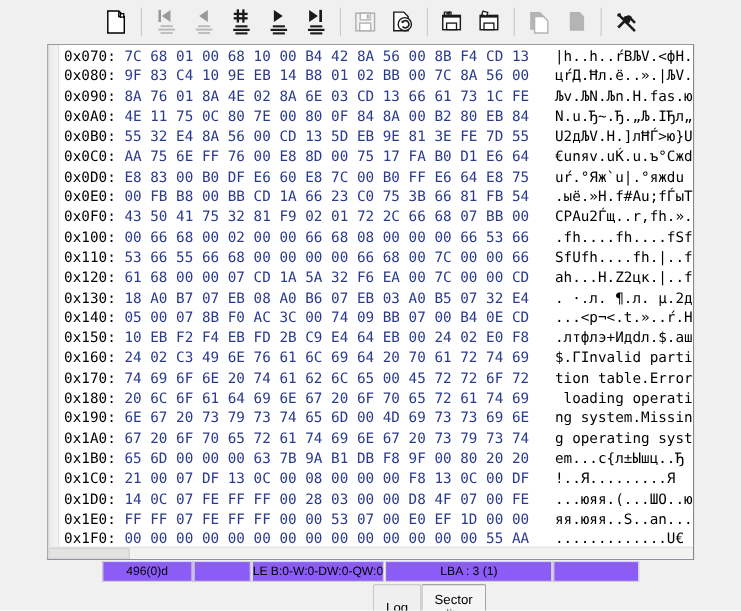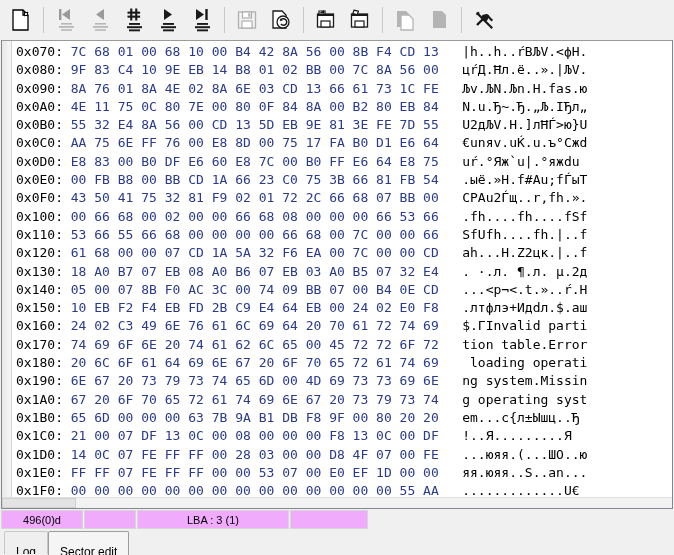--- a/index.html
+++ b/index.html
@@ -16,20 +16,21 @@
     color: #000000;
   }
   #app {
     position: relative;
     width: 674px;
     height: 555px;
     background: #f0f0f0;
     box-sizing: border-box;
     display: flex;
     flex-direction: column;
+    align-items: center;
   }
 
   
   .toolbar {
     height: 40px;
     background: #f0f0f0;
     display: flex;
     align-items: center;
     padding: 0 4px;
     flex: 0 0 auto;
@@ -117,21 +118,21 @@
     height: 20px;
     flex: 0 0 auto;
     display: flex;
     align-items: stretch;
     background: #f0f0f0;
     padding: 1px 0 0 1px;
     box-sizing: border-box;
   }
   .sb-cell {
     border: 1px solid #d6d6d6;
-    background: #f0abfc;
+    background: #8b5cf6;
     display: flex;
     align-items: center;
     justify-content: center;
     font-size: 11px;
     color: #000000;
     margin-right: 1px;
     box-sizing: border-box;
     overflow: hidden;
     white-space: nowrap;
   }
@@ -355,20 +356,21 @@
         <div class="hex-row"><span class="hex-off">0x1F0: </span><span class="hex-bytes">00 </span><span class="hex-bytes">00 </span><span class="hex-bytes">00 </span><span class="hex-bytes">00 </span><span class="hex-bytes">00 </span><span class="hex-bytes">00 </span><span class="hex-bytes">00 </span><span class="hex-bytes">00 </span><span class="hex-bytes">00 </span><span class="hex-bytes">00 </span><span class="hex-bytes">00 </span><span class="hex-bytes">00 </span><span class="hex-bytes">00 </span><span class="hex-bytes">00 </span><span class="hex-bytes">55 </span><span class="hex-bytes">AA </span><span class="hex-ascii">  </span><span class="hex-ascii">.............U€</span></div>
       </div>
     <div class="hscroll">
       <div class="hscroll-thumb"></div>
     </div>
   </div>
 
   <div class="statusbar">
     <div class="sb-cell sb-1">496(0)d</div>
     <div class="sb-cell sb-2"></div>
+    <div class="sb-cell sb-3">LE B:0-W:0-DW:0-QW:0</div>
     <div class="sb-cell sb-4">LBA : 3 (1)</div>
     <div class="sb-cell sb-5"></div>
   </div>
 
   <div class="tabbar">
     <div class="tab inactive">Log</div>
     <div class="tab active">Sector edit</div>
   </div>
 
 </div>

